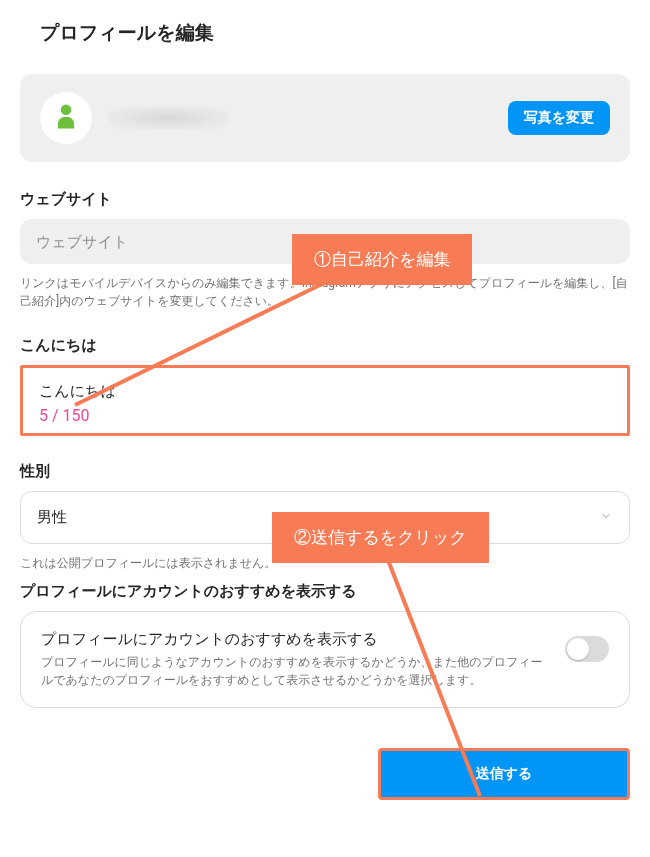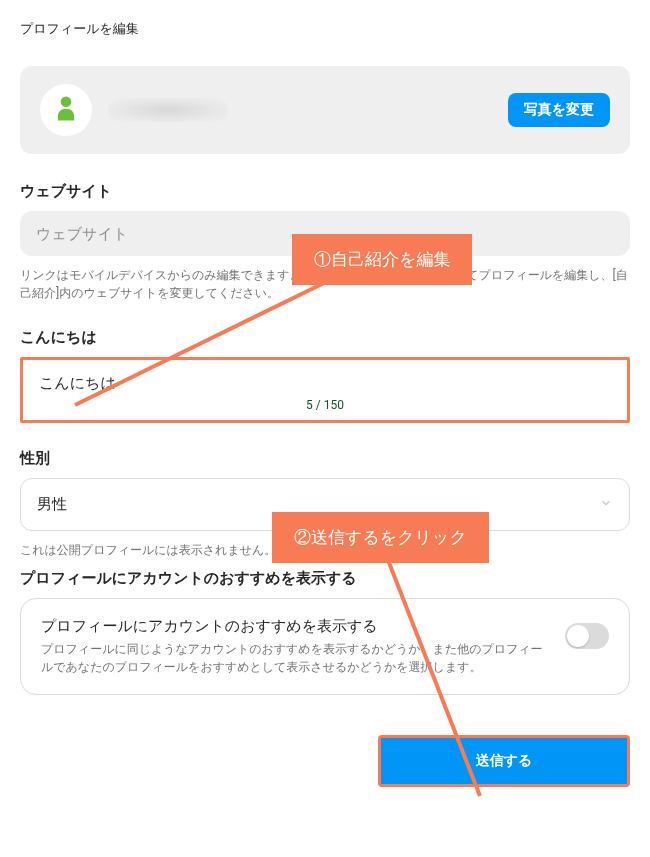--- a/index.html
+++ b/index.html
@@ -5,23 +5,24 @@
     * { box-sizing: border-box; margin: 0; padding: 0; }
     body {
       font-family: -apple-system, BlinkMacSystemFont, "Segoe UI", Roboto, Helvetica, Arial, sans-serif;
       background: #fff;
       width: 650px;
       padding: 20px;
       color: #262626;
       position: relative;
     }
     .page-title {
-      font-size: 13px;
-      font-weight: 400;
+      font-size: 19px;
+      font-weight: 700;
       margin-bottom: 28px;
+      margin-left: 20px;
     }
     .profile-header {
       display: flex;
       align-items: center;
       background: #efefef;
       border-radius: 12px;
       padding: 18px 20px;
       margin-bottom: 28px;
     }
     .avatar {
@@ -81,23 +82,23 @@
       padding: 14px 16px 8px;
       margin-bottom: 26px;
       position: relative;
     }
     .bio-text {
       font-size: 15px;
       min-height: 20px;
       margin-bottom: 4px;
     }
     .bio-counter {
-      text-align: center;
-      font-size: 12px;
-      color: #14532d;
+      text-align: left;
+      font-size: 16px;
+      color: #ec4899;
     }
     .select-box {
       width: 100%;
       border: 1px solid #dbdbdb;
       border-radius: 12px;
       padding: 16px 16px;
       font-size: 15px;
       display: flex;
       align-items: center;
       justify-content: space-between;

